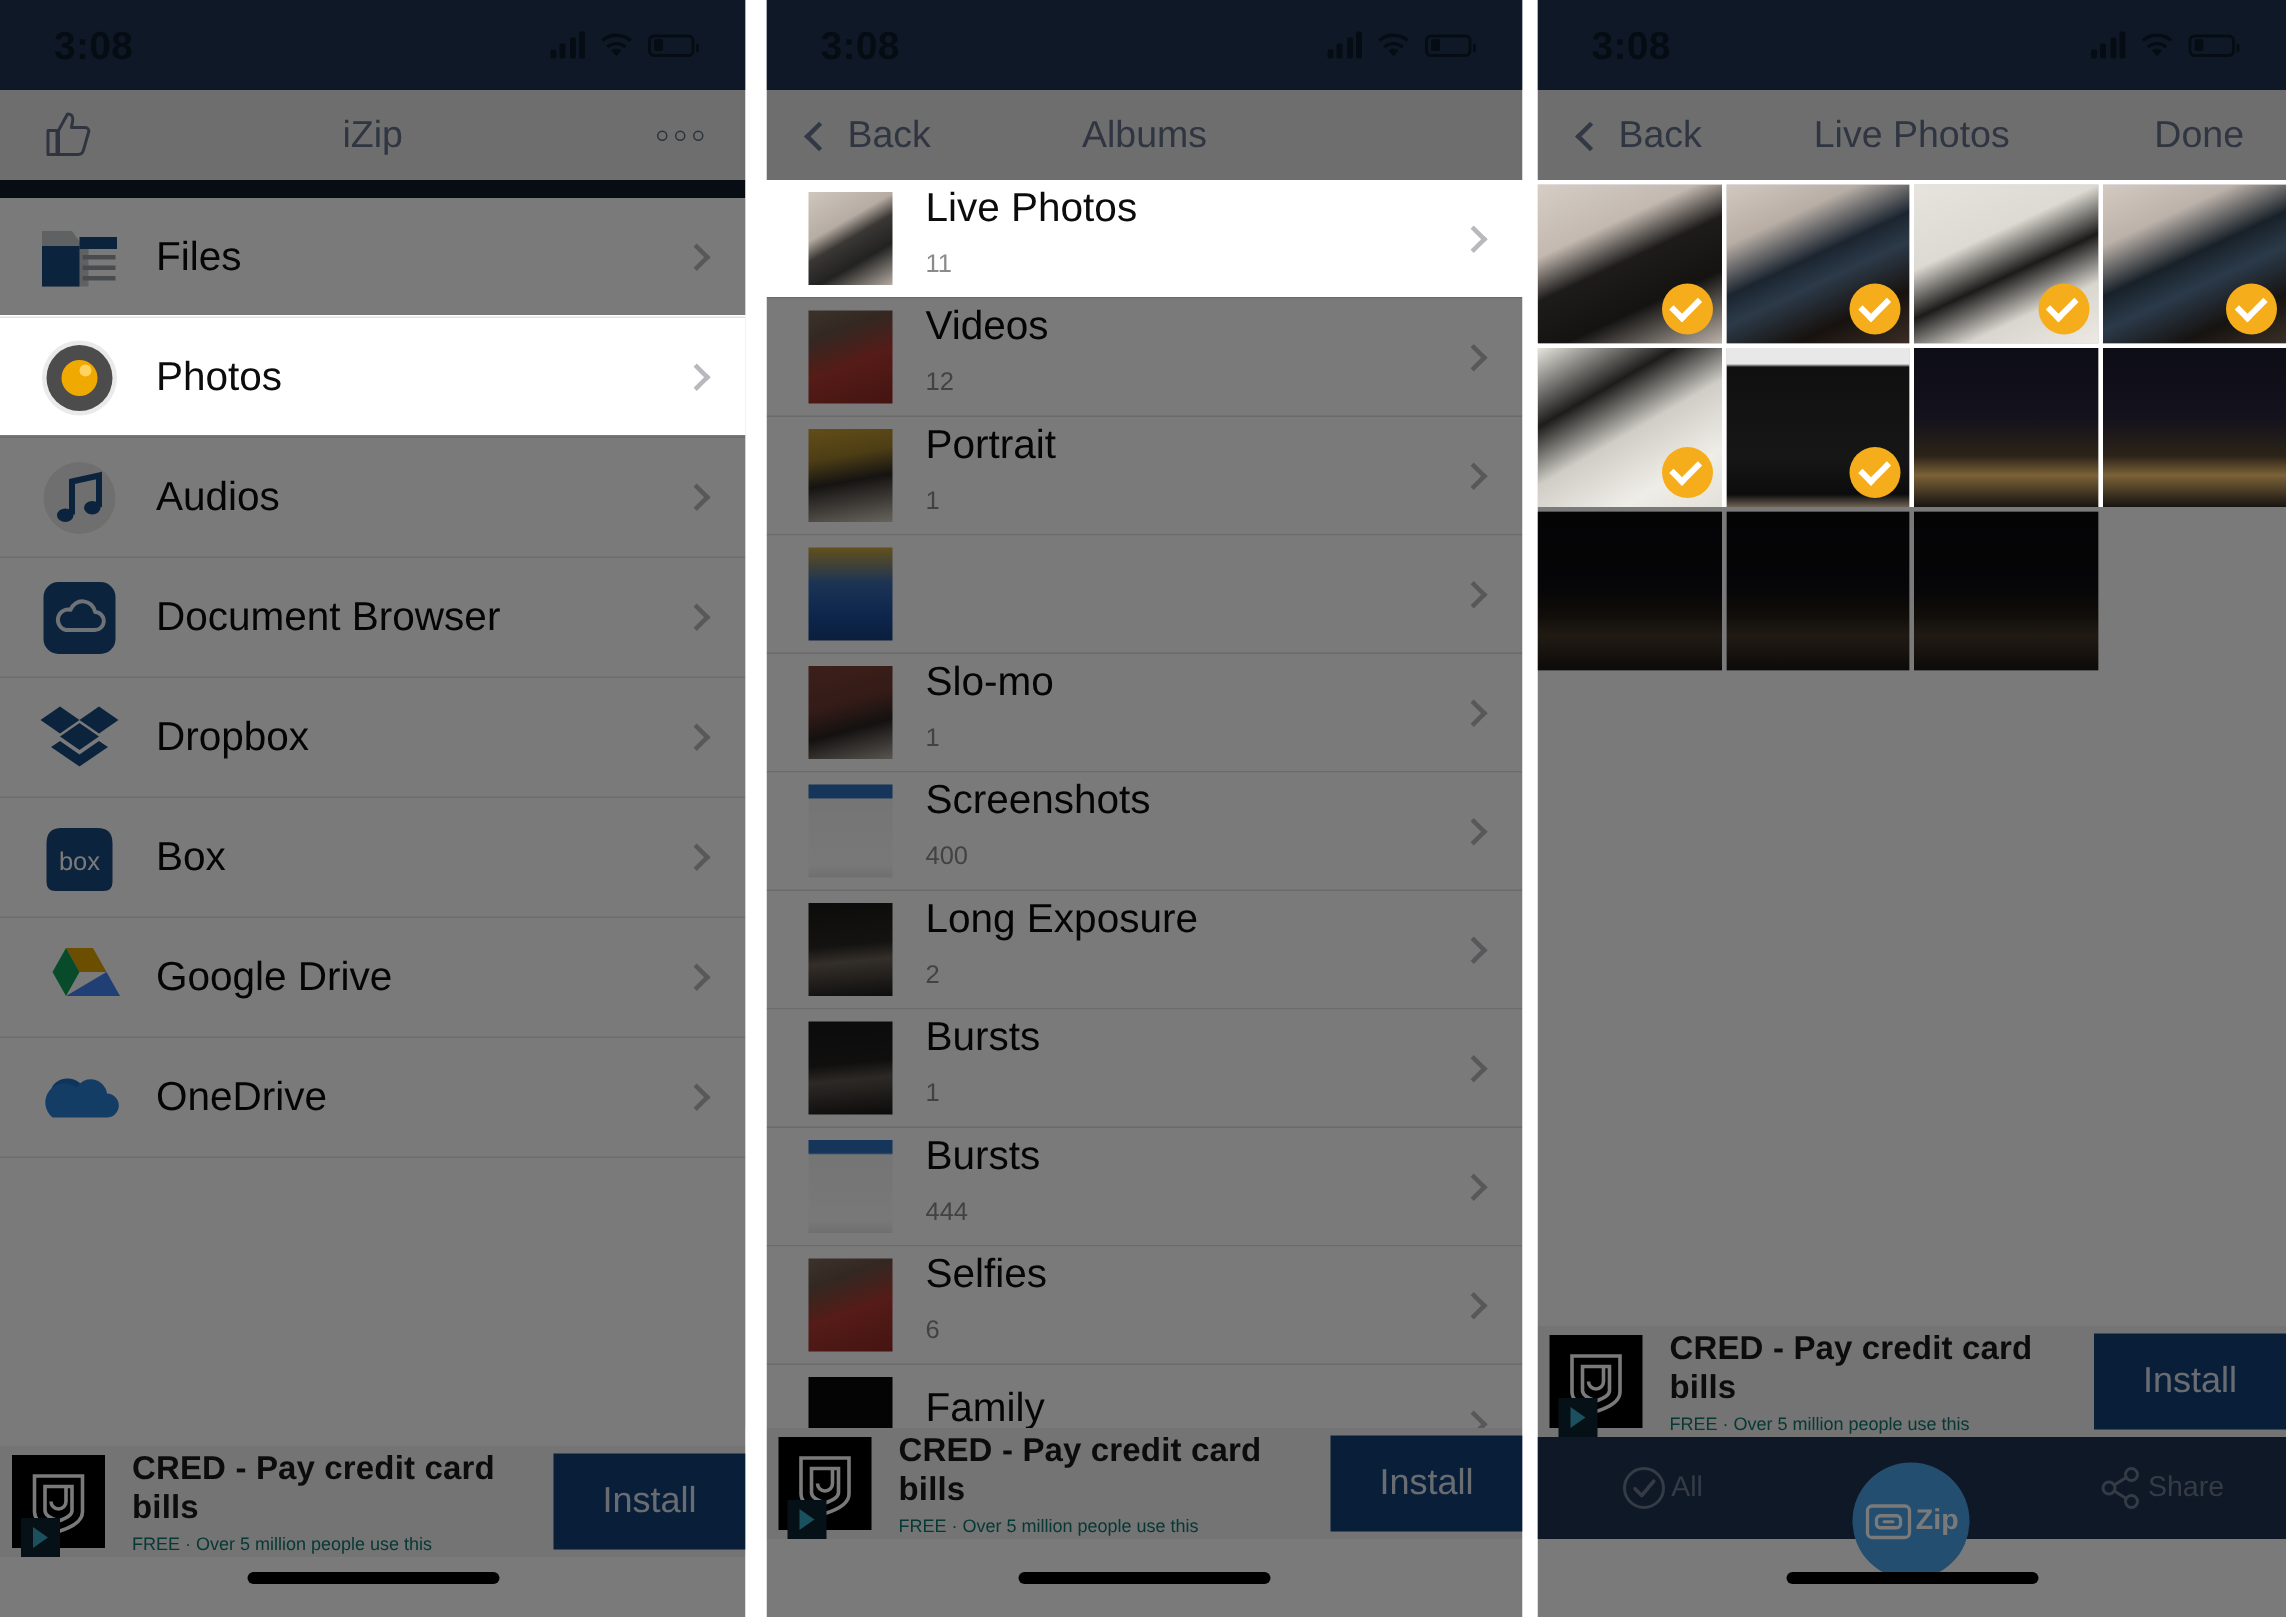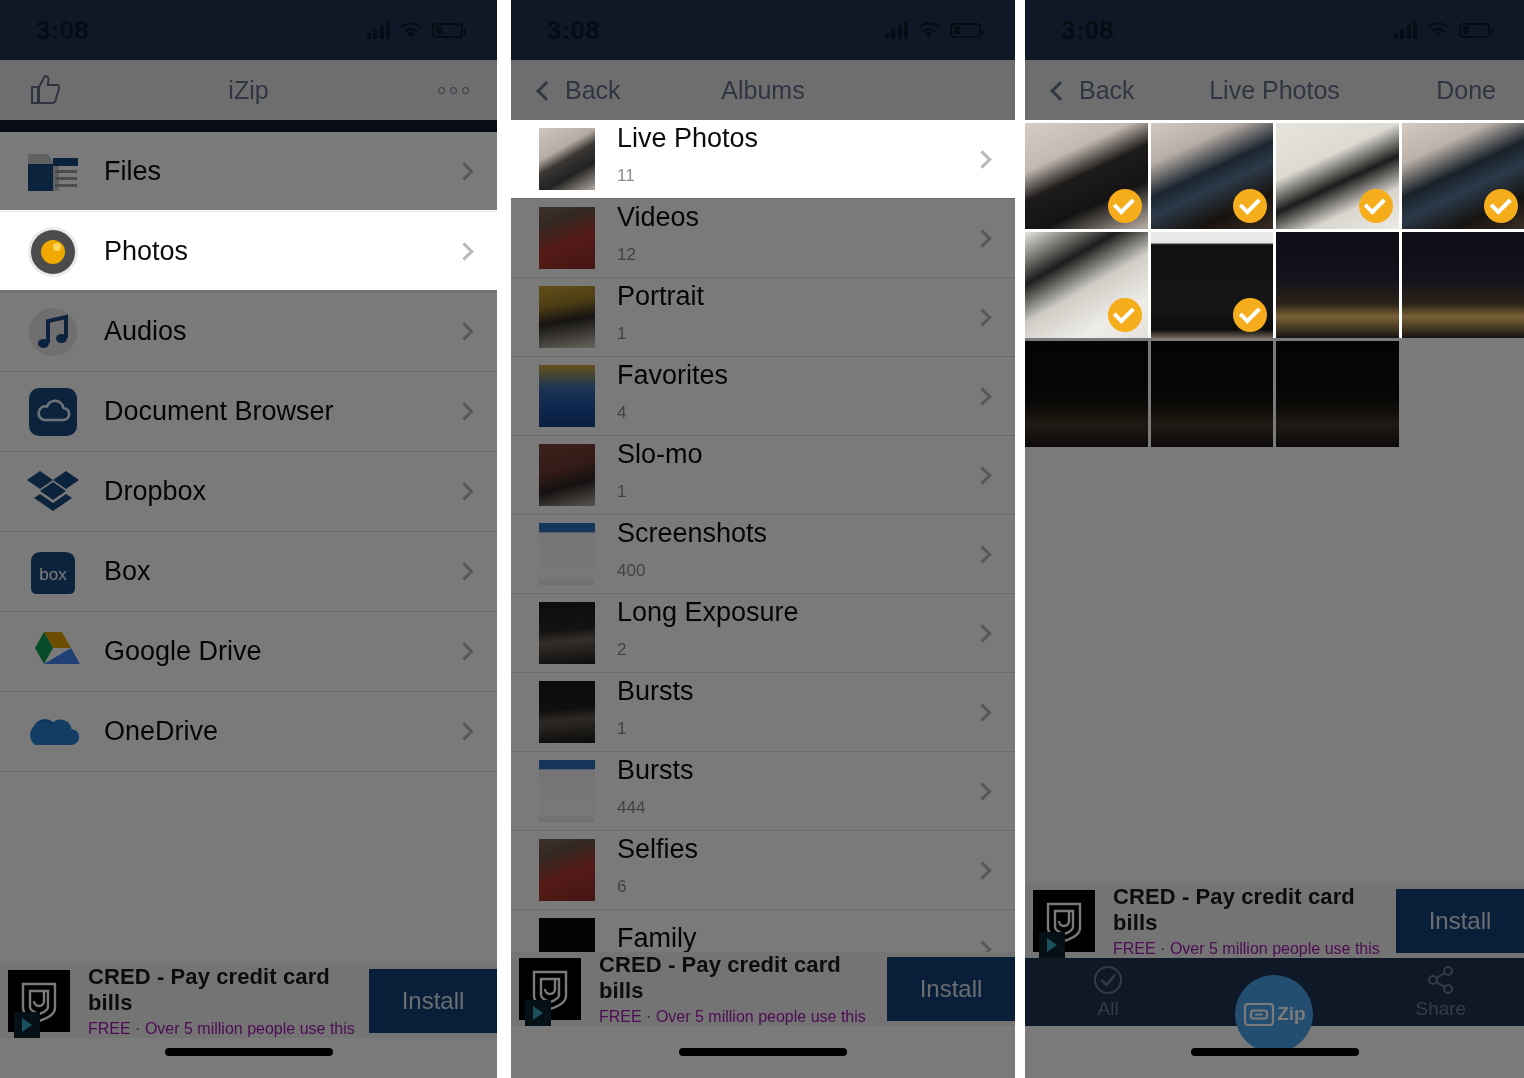--- a/index.html
+++ b/index.html
@@ -191,21 +191,21 @@
     padding: 0 0 0 8px;
     z-index: 30;
   }
   .ad .adicon {
     width: 62px; height: 62px; background:#000;
     flex:none; position:relative;
     display:flex; align-items:center; justify-content:center;
   }
   .ad .adtxt { margin-left: 18px; }
   .ad .adtitle { font-size: 22px; font-weight:bold; color:#1b1b1b; letter-spacing:.1px;}
-  .ad .adsub { font-size: 16px; color:#a21caf; margin-top: 4px; }
+  .ad .adsub { font-size: 12px; color:#0f766e; margin-top: 4px; }
   .ad .install {
     margin-left:auto; height: 64px; min-width: 128px;
     background:#134177; color:#dbe4ef;
     display:flex; align-items:center; justify-content:center;
     font-size: 24px;
   }
   .adchoice {
     position:absolute; left: 6px; bottom: -6px;
     width: 26px; height: 26px; background:#0b2230;
     display:flex; align-items:center; justify-content:center;
@@ -218,21 +218,21 @@
   }
 
   
   .tabbar {
     position: absolute; left:0; right:0;
     height: 68px; background:#1e3450;
     display:flex; align-items:center;
     z-index: 25;
   }
   .tab {
-    flex:1; display:flex; flex-direction:column; align-items:center; justify-content:center;
+    flex:1; display:flex; flex-direction:row; align-items:center; justify-content:center;
     gap: 3px; color:#6d7b93; font-size: 19px;
   }
   .tab .ticon { height: 30px; display:flex; align-items:center; justify-content:center; }
   .tab.zip {
     position: relative; color: #ffffff;
   }
   .zipbtn {
     position: absolute; top: -17px; left:50%; transform: translateX(-50%);
     width: 78px; height: 78px; border-radius: 50%;
     background: #4aa3e8;
@@ -479,24 +479,20 @@
         <div class="thumb" style="background:linear-gradient(170deg,#cda233 0%,#a2822c 30%,#2e2a26 55%,#d8cfc2 100%)"></div>
         <div class="txt">
           <div class="aname">Portrait</div>
           <div class="acount">1</div>
         </div>
         <div class="chev"></div>
       </div>
 
       <div class="arow">
         <div class="thumb" style="background:linear-gradient(180deg,#cfa73a 0%,#3b6cb0 38%,#1d4f9e 75%,#16407f 100%)"></div>
-        <div class="txt">
-          <div class="aname">Favorites</div>
-          <div class="acount">4</div>
-        </div>
         <div class="chev"></div>
       </div>
 
       <div class="arow">
         <div class="thumb" style="background:linear-gradient(165deg,#7e4238 0%,#6d3a31 40%,#2a2523 65%,#b9b0a6 100%)"></div>
         <div class="txt">
           <div class="aname">Slo-mo</div>
           <div class="acount">1</div>
         </div>
         <div class="chev"></div>

